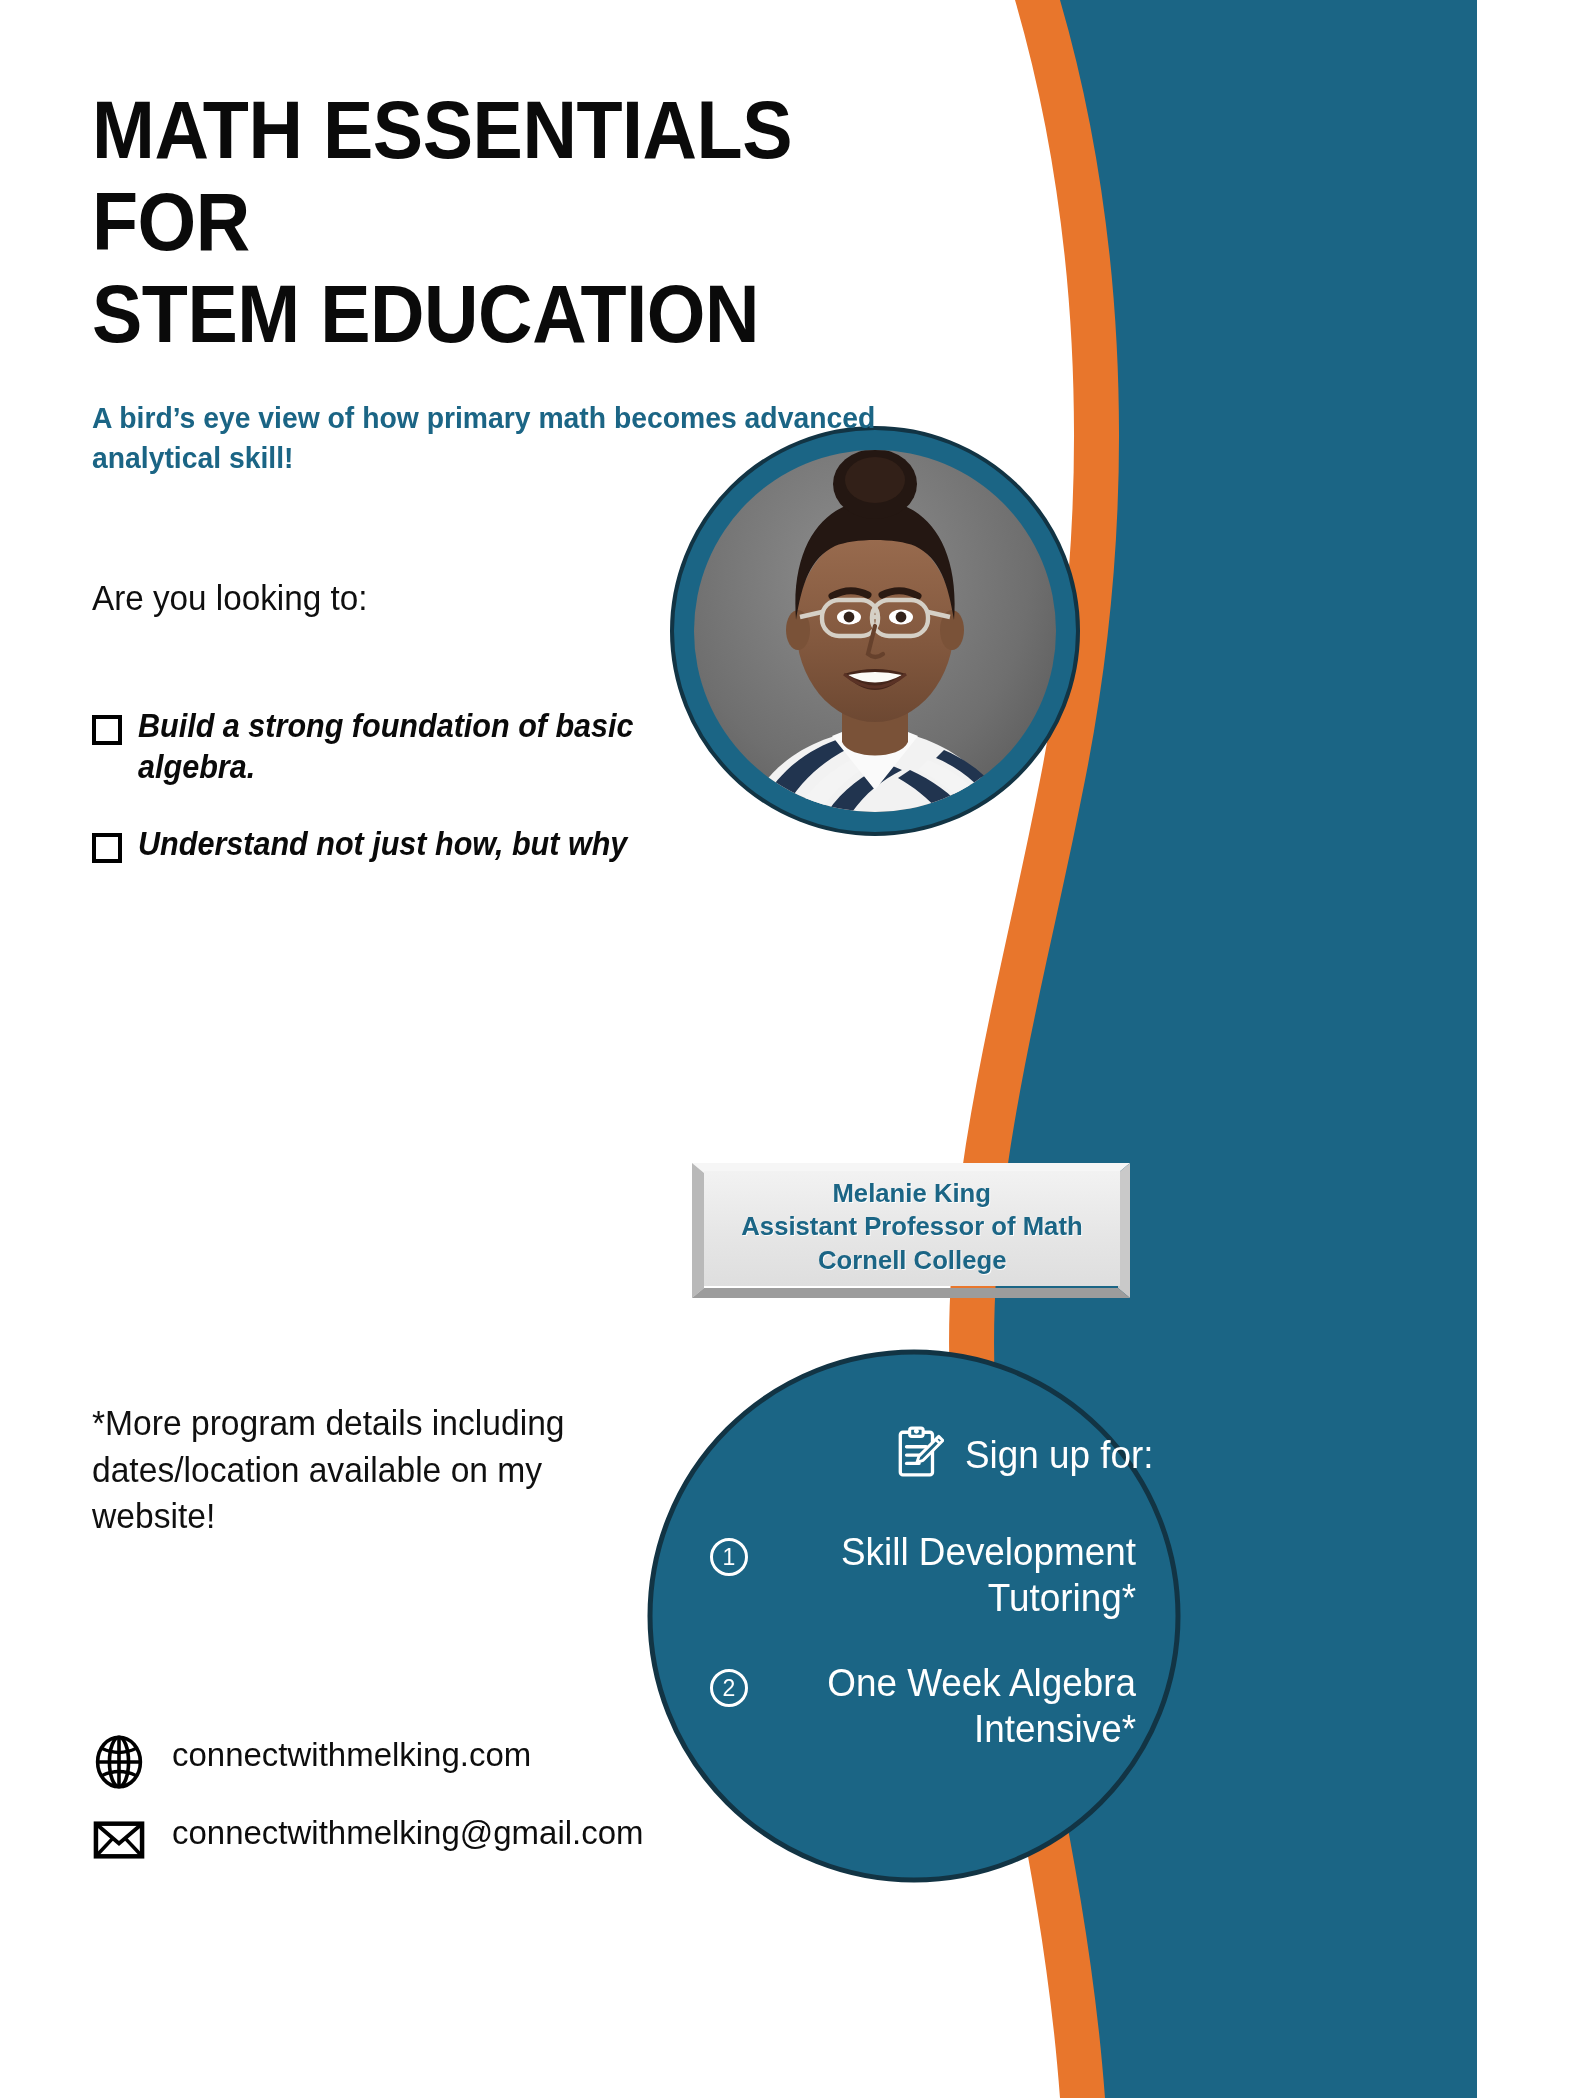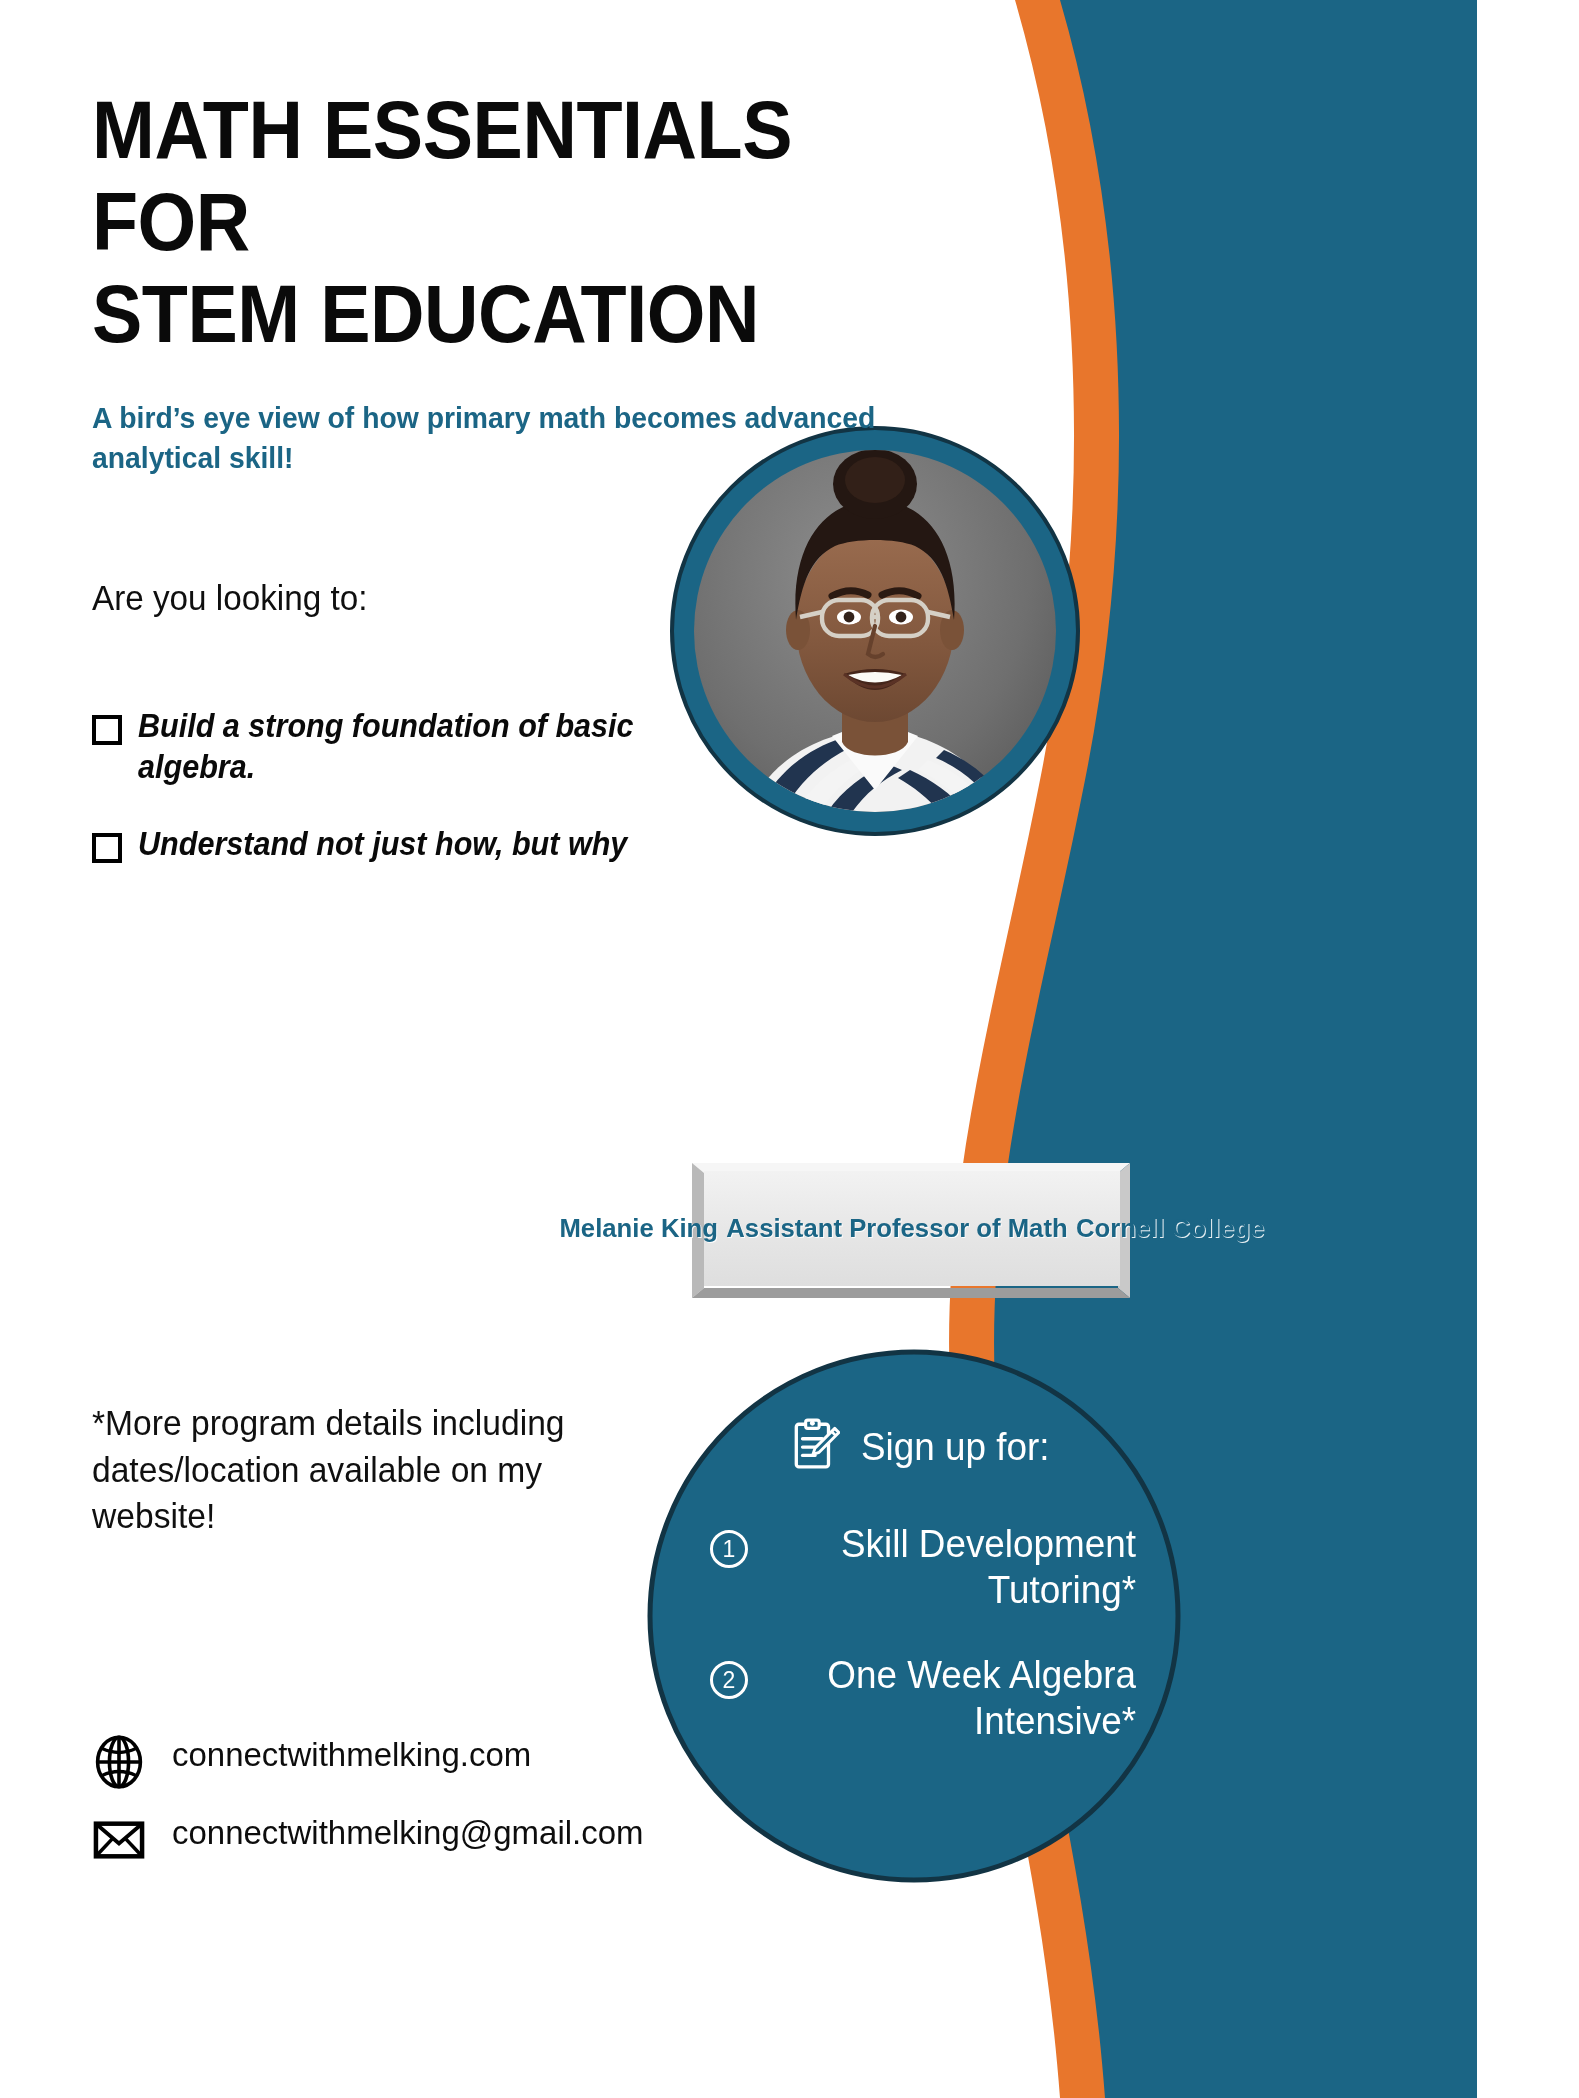--- a/index.html
+++ b/index.html
@@ -59,36 +59,36 @@
   
   #portrait-wrap{position:absolute;left:672px;top:398px;width:406px;height:466px;}
 
   
   #name-card{
     position:absolute;left:692px;top:1163px;width:438px;height:135px;
   }
   #name-card .face{
     position:absolute;left:12px;top:8px;right:10px;bottom:12px;
     background:linear-gradient(180deg,#f2f2f2 0%,#e6e6e6 55%,#dedede 100%);
-    display:flex;align-items:center;justify-content:center;
+    display:flex;flex-direction:column;align-items:center;
     box-sizing:border-box;padding:6px 4px;
   }
   #name-card .nline{
     font-size:26.5px;font-weight:700;color:#1B6585;line-height:1.26;
     white-space:nowrap;text-shadow:1px 1px 0 rgba(255,255,255,.9);
     transform:scaleX(.97);
   }
 
   
   #signup{
     position:absolute;left:650px;top:1352px;width:528px;height:528px;
   }
   #signup-content{
-    position:absolute;left:36px;top:66px;width:470px;
-    display:flex;flex-direction:column;align-items:center;color:#fff;
+    position:absolute;left:36px;top:74px;width:470px;
+    display:flex;flex-direction:column;align-items:flex-end;color:#fff;
   }
   .su-head{display:flex;align-items:center;gap:18px;margin-bottom:46px;}
   .su-head .label{font-size:38px;font-weight:400;color:#fff;
      transform:scaleX(.97);white-space:nowrap;}
   .su-item{display:flex;align-items:flex-start;gap:16px;margin-bottom:40px;width:100%;
      justify-content:flex-start;padding-left:24px;box-sizing:border-box;}
   .su-num{flex:0 0 auto;width:38px;height:38px;border:3px solid #fff;border-radius:50%;
      display:flex;align-items:center;justify-content:center;font-size:23px;color:#fff;
      margin-top:8px;box-sizing:border-box;}
   .su-text{font-size:38px;line-height:1.2;color:#fff;font-weight:400;

